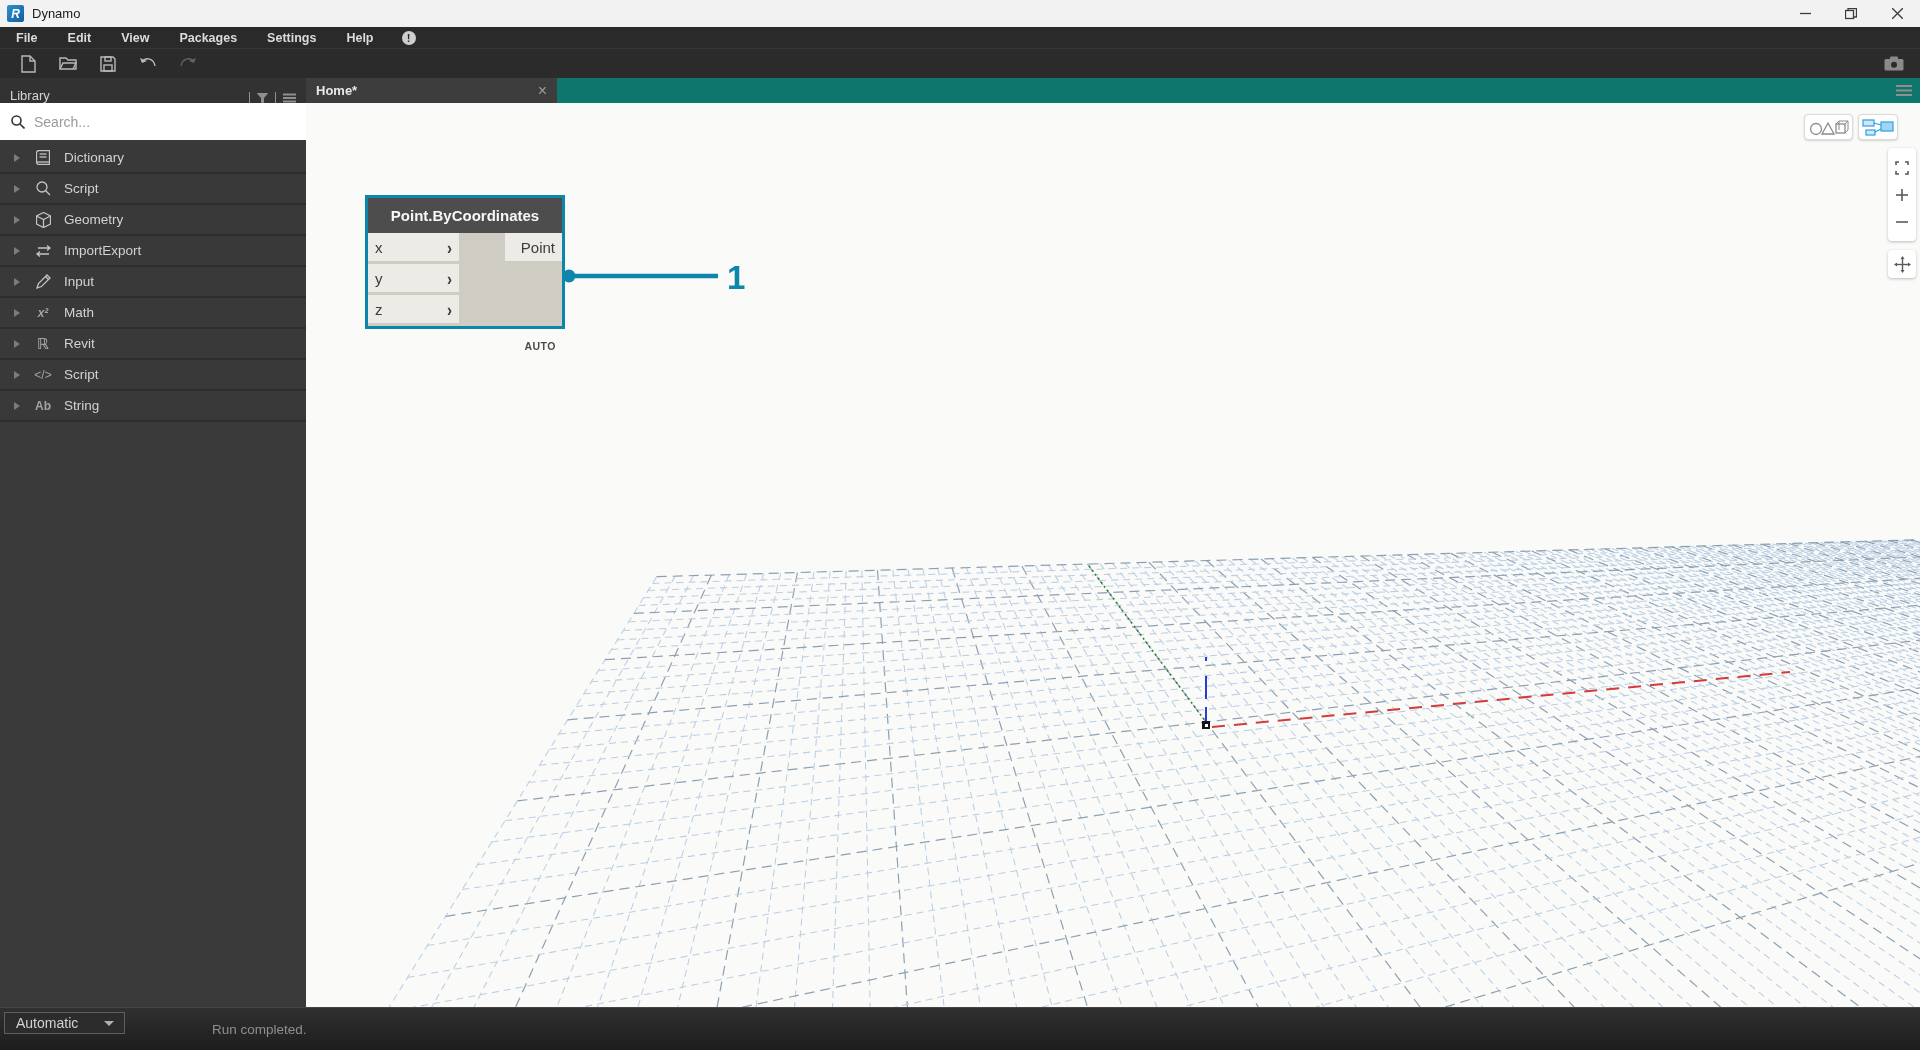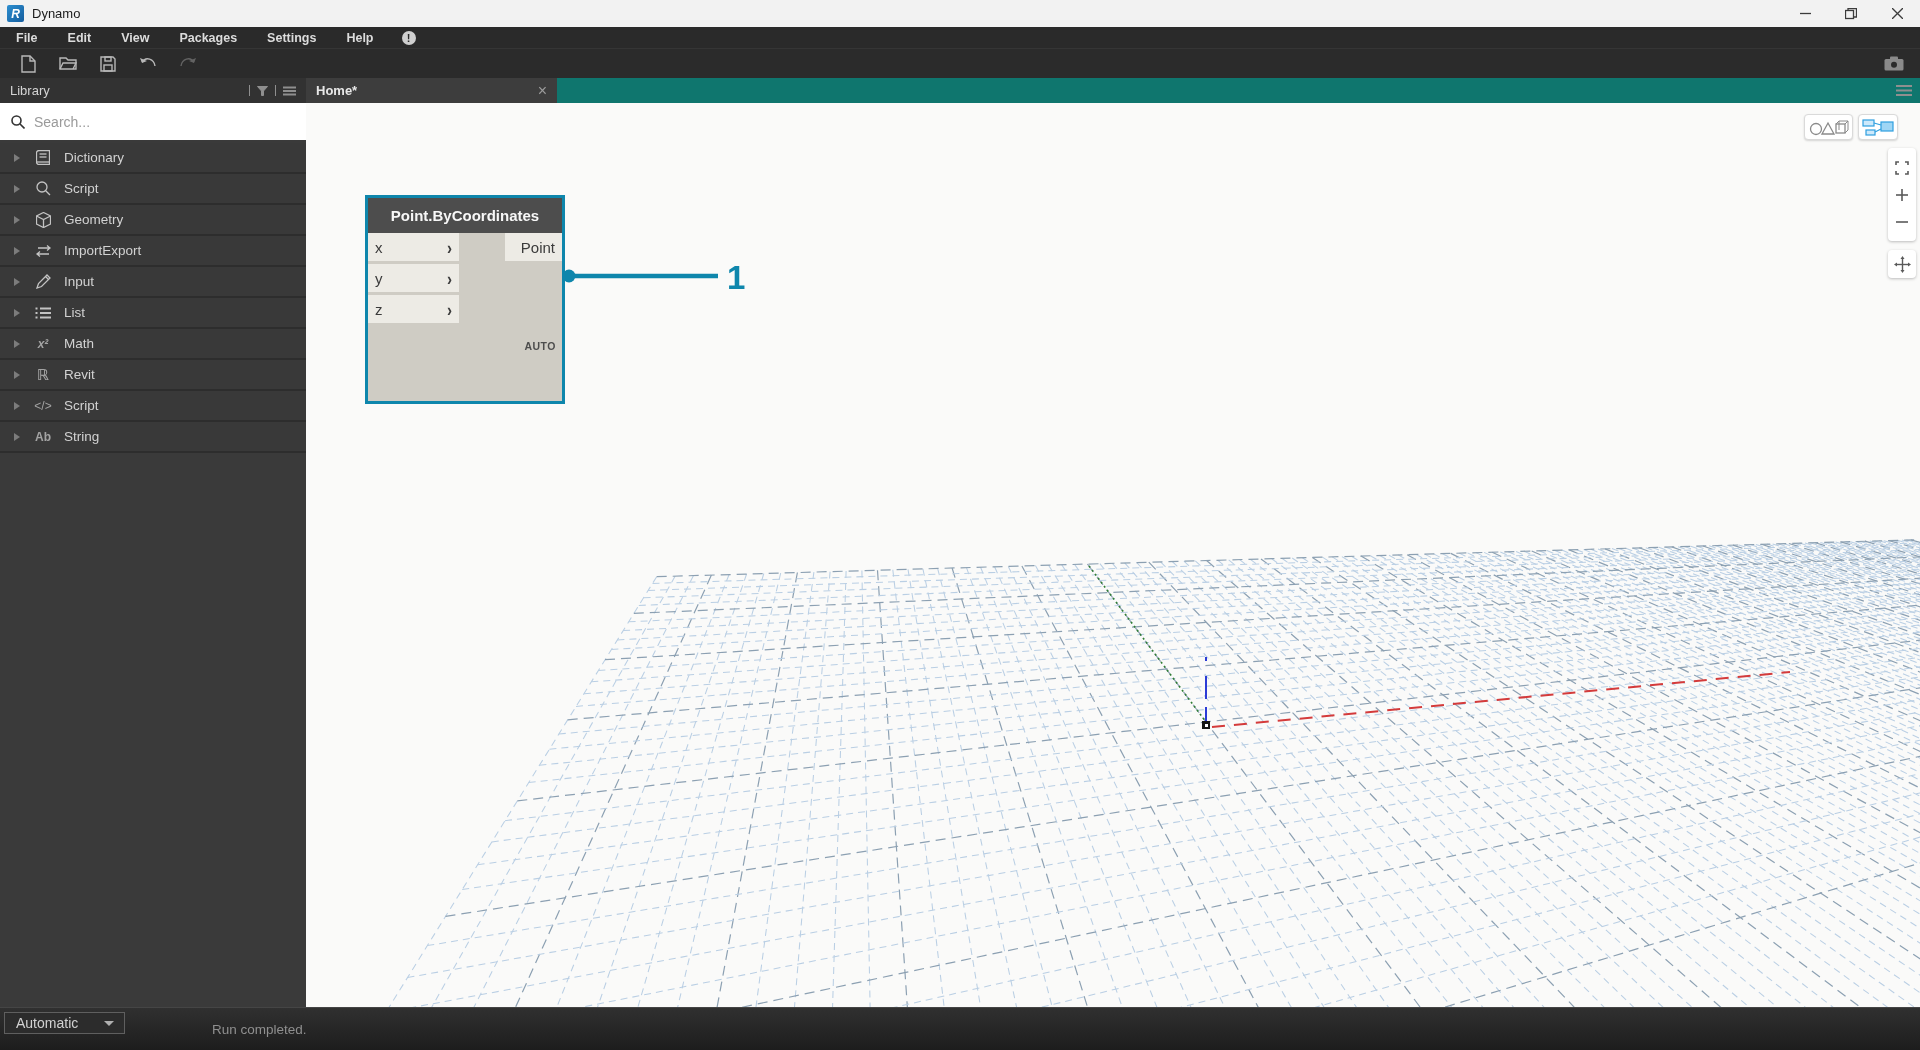--- a/index.html
+++ b/index.html
@@ -31,21 +31,21 @@
   .toolbar { position:absolute; left:0; top:48px; width:1920px; height:30px; background:#2b2b2b;
              border-top:1px solid #353535; display:flex; align-items:center; z-index:10; }
   .tool-btn { width:24px; height:24px; margin-left:16px; display:flex; align-items:center; justify-content:center; }
   .tool-btn svg { stroke:#b8b8b8; fill:none; stroke-width:1.4; }
   .tool-btn.disabled svg { stroke:#636363; }
   .tool-spacer { flex:1; }
   .tool-btn.right { margin-right:14px; }
 
   
   .sidebar { position:absolute; left:0; top:78px; width:306px; height:929px; background:#3a3a3a; z-index:10; }
-  .lib-header { height:25px; background:#323232; display:flex; align-items:center; color:#d4d4d4;
+  .lib-header { height:25px; background:#323232; display:flex; align-items:flex-end; color:#d4d4d4;
                 font-size:13px; padding-left:10px; }
   .lib-header-icons { margin-left:auto; margin-right:10px; display:flex; align-items:center; gap:7px; }
   .vbar { width:1px; height:11px; background:#8f8f8f; }
   .lib-header-icons svg { stroke:#8f8f8f; fill:#8f8f8f; }
   .searchrow { height:37px; background:#ffffff; display:flex; align-items:center; padding-left:11px; }
   .searchrow svg { stroke:#333; fill:none; stroke-width:1.6; }
   .searchrow input { border:none; outline:none; font-size:14px; margin-left:9px; width:250px;
                      color:#333; font-family:Liberation Sans, sans-serif; background:transparent; }
   .searchrow input::placeholder { color:#9a9a9a; }
   .lib-list { list-style:none; padding-top:3px; }
@@ -69,21 +69,21 @@
   .tabbar-menu svg { stroke:#8f8f8f; stroke-width:2; }
 
   
   .canvas { position:absolute; left:306px; top:103px; width:1614px; height:904px; background:#fafaf9; z-index:0; }
   #grid-svg, #callout-svg { position:absolute; left:0; top:0; width:1920px; height:1050px;
                             pointer-events:none; }
   #grid-svg { z-index:1; }
   #callout-svg { z-index:4; }
 
   
-  .node { position:absolute; left:365px; top:195px; width:200px; height:209px; z-index:3;
+  .node { position:absolute; left:365px; top:195px; width:200px; height:134px; z-index:3;
           border:3px solid #0E86AC; background:#cfccc4; }
   .node-header { height:35px; background:#4d4d4d; color:#f7f7f7; font-weight:bold; font-size:15px;
                  display:flex; align-items:center; justify-content:center; }
   .node-body { position:relative; height:124px; }
   .in-col { position:absolute; left:0; top:0; }
   .in-row { width:91px; height:28px; background:#edebe5; margin-bottom:3px; display:flex;
             align-items:center; padding:0 7px; }
   .in-label { font-size:15px; color:#3b3b3b; }
   .in-chev { margin-left:auto; font-weight:bold; font-size:15px; color:#3b3b3b; transform:scaleY(1.2); }
   .out-cell { position:absolute; right:0; top:0; width:57px; height:28px; background:#edebe5;
@@ -272,34 +272,20 @@
         </li>
         <li class="lib-item">
           <span class="lib-arrow"></span>
           <span class="lib-icon">
             <svg width="15" height="15">
               <path d="M1 14 L2.5 9.5 L11 1 L14 4 L5.5 12.5 Z"></path>
               <line x1="9.5" y1="2.5" x2="12.5" y2="5.5"></line>
             </svg>
           </span>
           <span class="lib-label">Input</span>
-        </li>
-        <li class="lib-item">
-          <span class="lib-arrow"></span>
-          <span class="lib-icon">
-            <svg width="16" height="12">
-              <line x1="5" y1="1.5" x2="16" y2="1.5" stroke-width="2"></line>
-              <line x1="5" y1="6" x2="16" y2="6" stroke-width="2"></line>
-              <line x1="5" y1="10.5" x2="16" y2="10.5" stroke-width="2"></line>
-              <line x1="0.5" y1="1.5" x2="2.5" y2="1.5" stroke-width="2"></line>
-              <line x1="0.5" y1="6" x2="2.5" y2="6" stroke-width="2"></line>
-              <line x1="0.5" y1="10.5" x2="2.5" y2="10.5" stroke-width="2"></line>
-            </svg>
-          </span>
-          <span class="lib-label">List</span>
         </li>
         <li class="lib-item">
           <span class="lib-arrow"></span>
           <span class="lib-icon">
             <span class="ticon" style="font-style:italic;">x²</span>
           </span>
           <span class="lib-label">Math</span>
         </li>
         <li class="lib-item">
           <span class="lib-arrow"></span>

